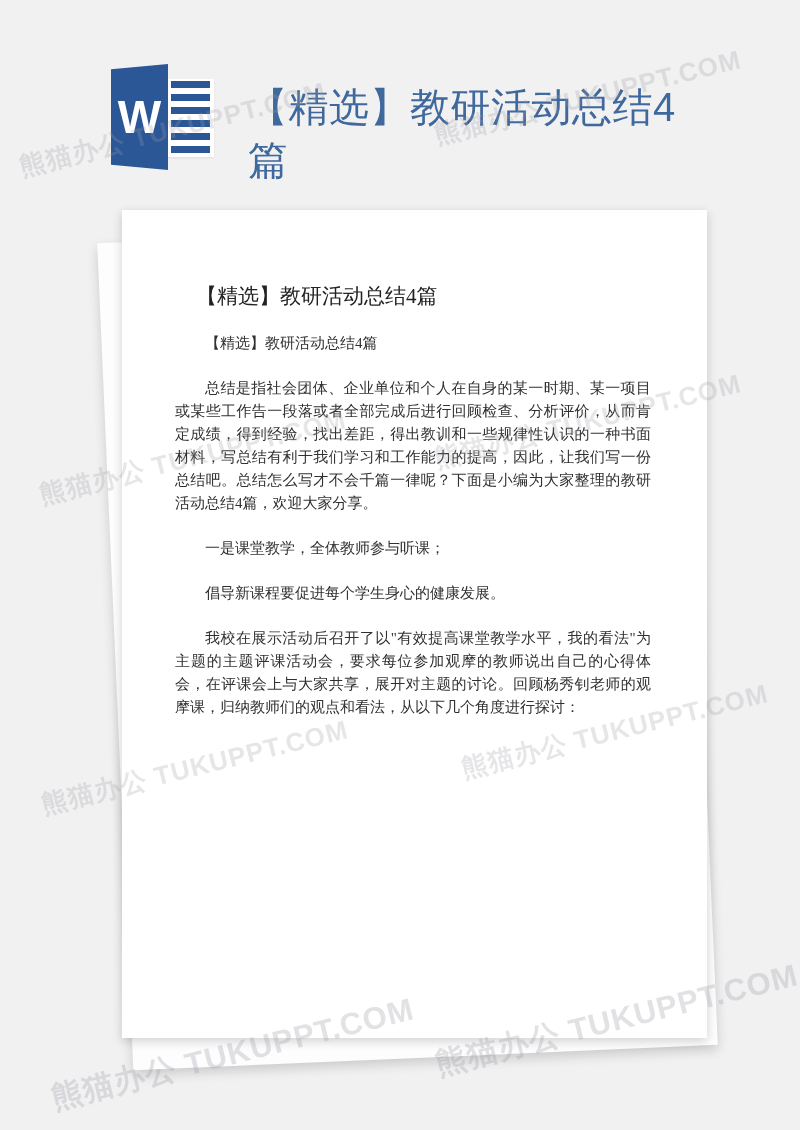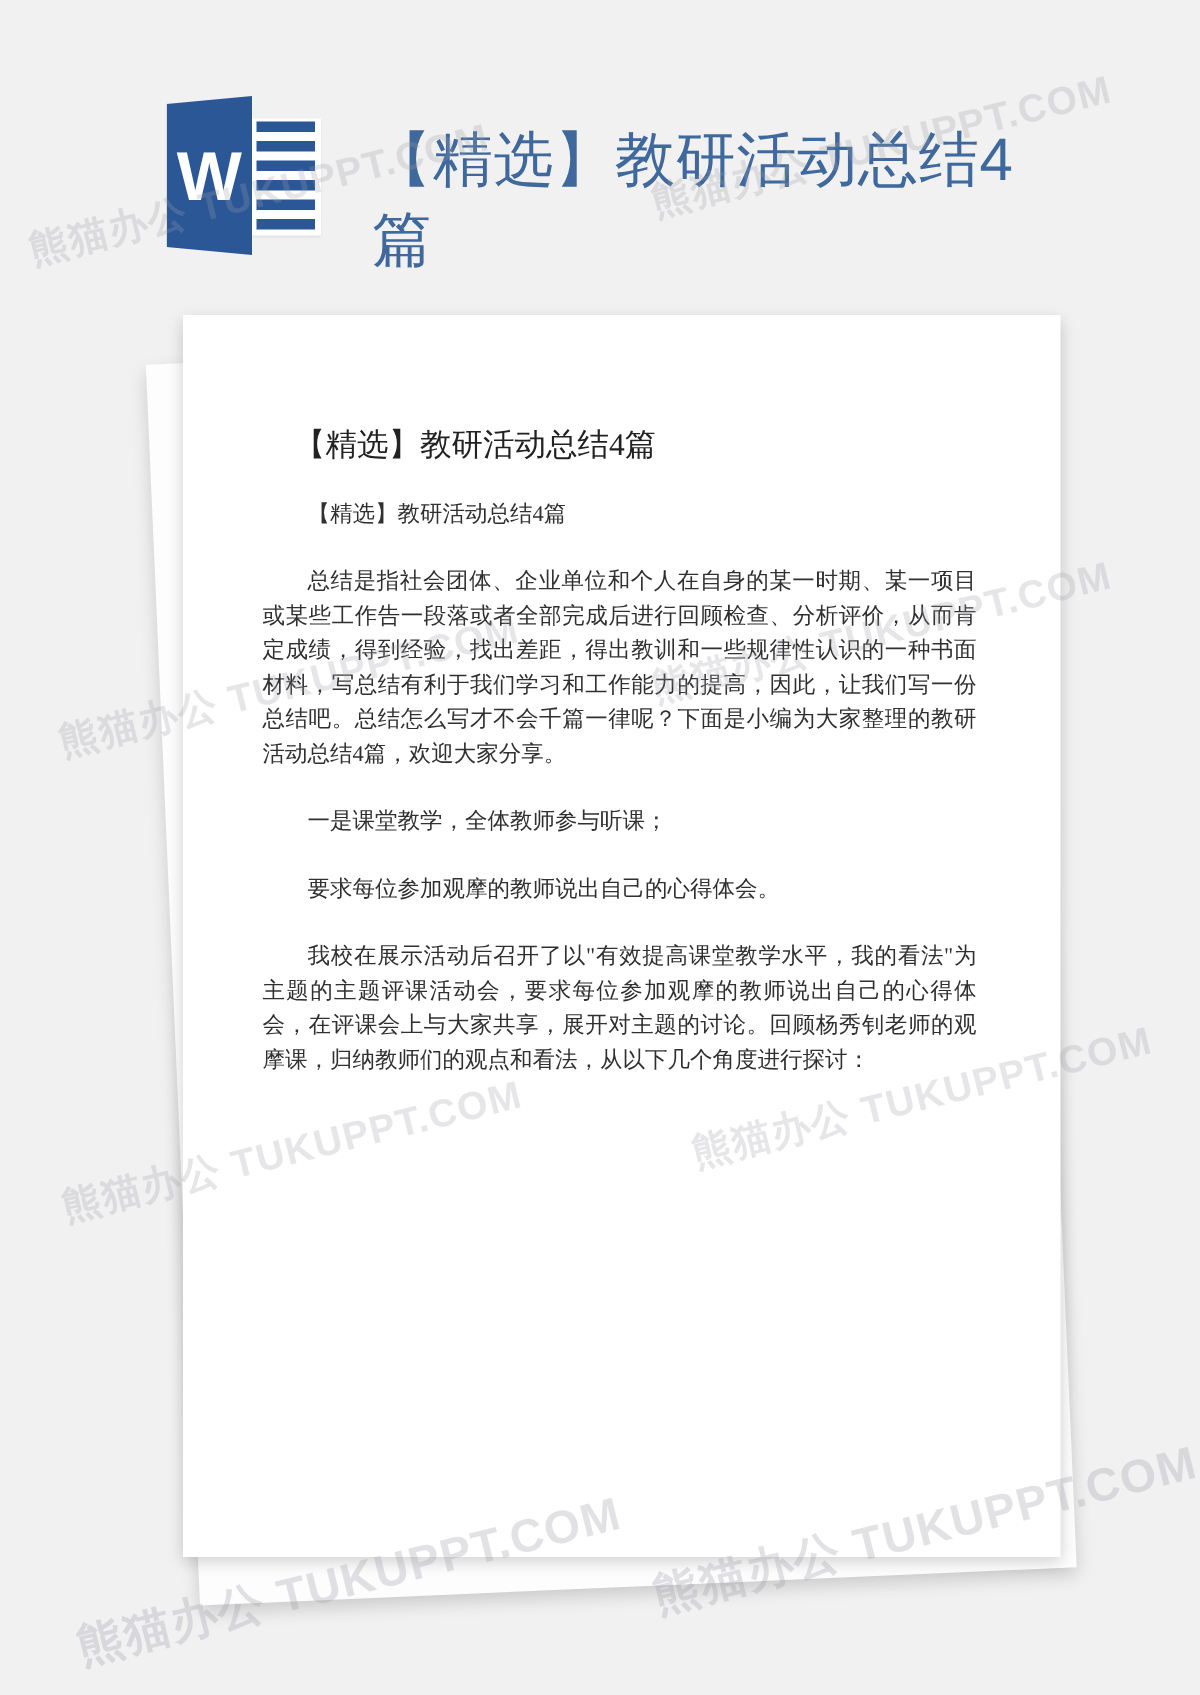--- a/index.html
+++ b/index.html
@@ -96,21 +96,21 @@
   <h1 class="page-title">【精选】教研活动总结4篇</h1>
 
   <div class="sheet back"></div>
 
   <div class="sheet front">
     <div class="doc-body">
       <div class="doc-title">【精选】教研活动总结4篇</div>
       <p>【精选】教研活动总结4篇</p>
       <p>总结是指社会团体、企业单位和个人在自身的某一时期、某一项目或某些工作告一段落或者全部完成后进行回顾检查、分析评价，从而肯定成绩，得到经验，找出差距，得出教训和一些规律性认识的一种书面材料，写总结有利于我们学习和工作能力的提高，因此，让我们写一份总结吧。总结怎么写才不会千篇一律呢？下面是小编为大家整理的教研活动总结4篇，欢迎大家分享。</p>
       <p>一是课堂教学，全体教师参与听课；</p>
-      <p>要求每位参加观摩的教师说出自己的心得体会。</p>
+      <p>倡导新课程要促进每个学生身心的健康发展。</p>
       <p>我校在展示活动后召开了以"有效提高课堂教学水平，我的看法"为主题的主题评课活动会，要求每位参加观摩的教师说出自己的心得体会，在评课会上与大家共享，展开对主题的讨论。回顾杨秀钊老师的观摩课，归纳教师们的观点和看法，从以下几个角度进行探讨：</p>
     </div>
   </div>
 
   <span class="wm wm1">熊猫办公 TUKUPPT.COM</span>
   <span class="wm wm2">熊猫办公 TUKUPPT.COM</span>
   <span class="wm wm3">熊猫办公 TUKUPPT.COM</span>
   <span class="wm wm4">熊猫办公 TUKUPPT.COM</span>
   <span class="wm wm5">熊猫办公 TUKUPPT.COM</span>
   <span class="wm wm6">熊猫办公 TUKUPPT.COM</span>

